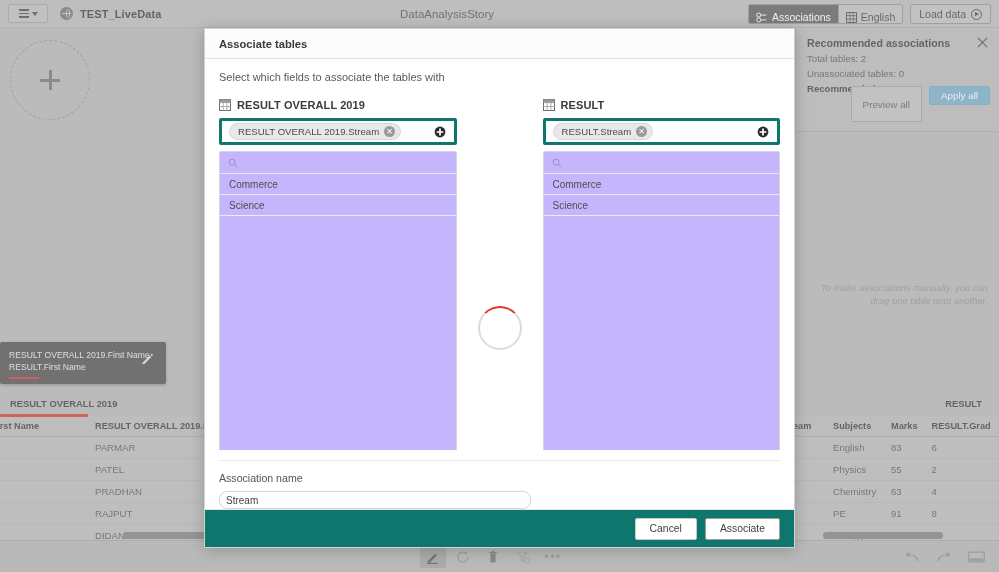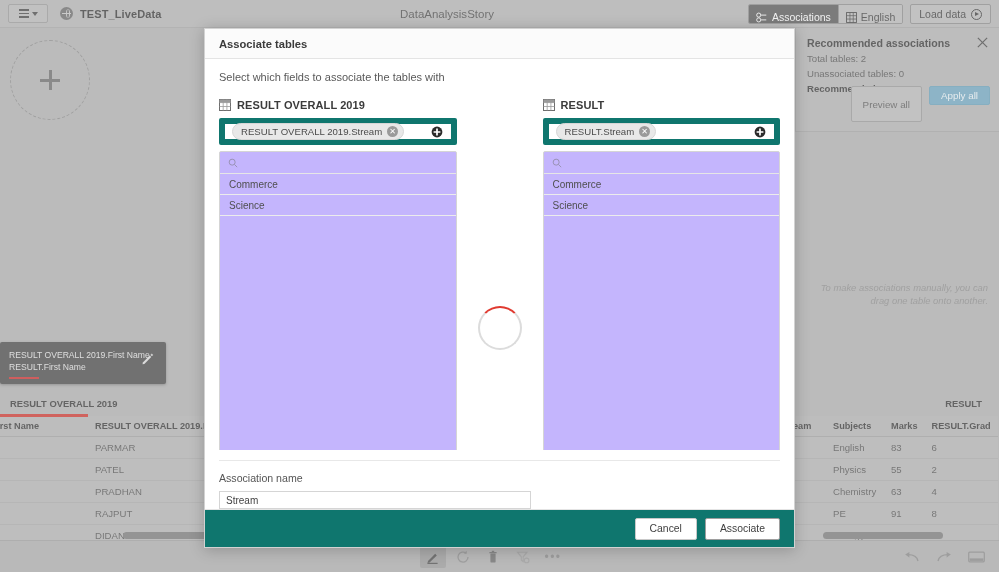--- a/index.html
+++ b/index.html
@@ -247,21 +247,21 @@
   .dlg-body { flex: 1; padding: 12px 14px 0 14px; position: relative; overflow: hidden; }
   .dlg-sub { font-size: 11px; color: #595959; margin-bottom: 16px; }
 
   .cols { display: flex; gap: 16px; }
   .col { width: 246px; }
   .col-head { display: flex; align-items: center; gap: 6px; margin-bottom: 7px; }
   .col-head .name { font-size: 11px; font-weight: bold; color: #3b3b3b; letter-spacing:.1px;}
   .table-ic { width: 12px; height: 12px; display: block; }
 
   .token-box {
-    height: 27px; border: 6px solid #0f766e; border-radius: 2px;
+    height: 27px; border: 3px solid #0f766e; border-radius: 2px;
     display: flex; align-items: center; padding: 0 7px;
     position: relative; background: #fff;
   }
   .chip {
     display: inline-flex; align-items: center; gap: 5px;
     height: 17px; padding: 0 5px 0 8px;
     background: #e8e8e8; border: 1px solid #d6d6d6;
     border-radius: 9px;
     font-size: 9.6px; color: #4b4b4b; white-space: nowrap;
   }
@@ -305,21 +305,21 @@
   }
 
   .name-area {
     border-top: 1px solid #e8e8e8;
     margin: 10px 14px 0 14px;
     padding-top: 11px;
   }
   .name-lbl { font-size: 10.6px; color: #555; margin-bottom: 6px; }
   .name-input {
     width: 312px; height: 18px;
-    border: 1px solid #d5d5d5; border-radius: 0;
+    border: 1px solid #d5d5d5; border-radius: 8px;
     font-size: 10px; color: #444;
     padding: 0 6px;
     font-family: "Liberation Sans", sans-serif;
     background: #fff;
   }
   .dlg-foot {
     flex: none; height: 38px;
     border-top: 1px solid #e4e4e4;
     background: #0f766e;
     display: flex; align-items: center; justify-content: flex-end;

